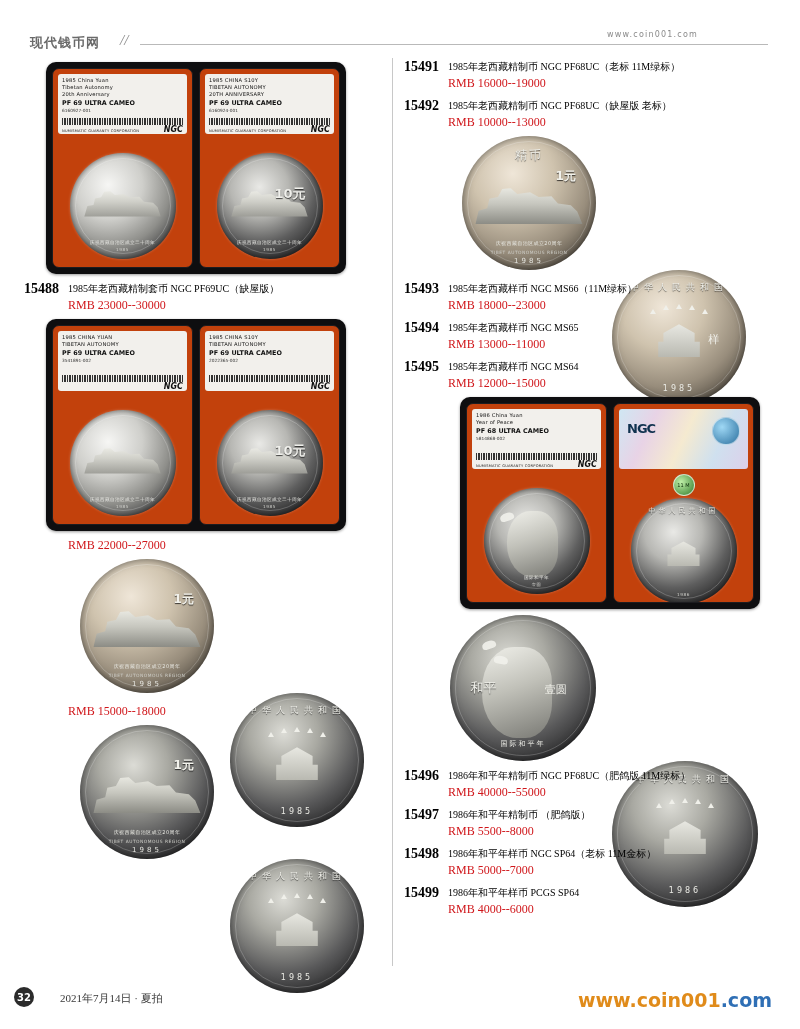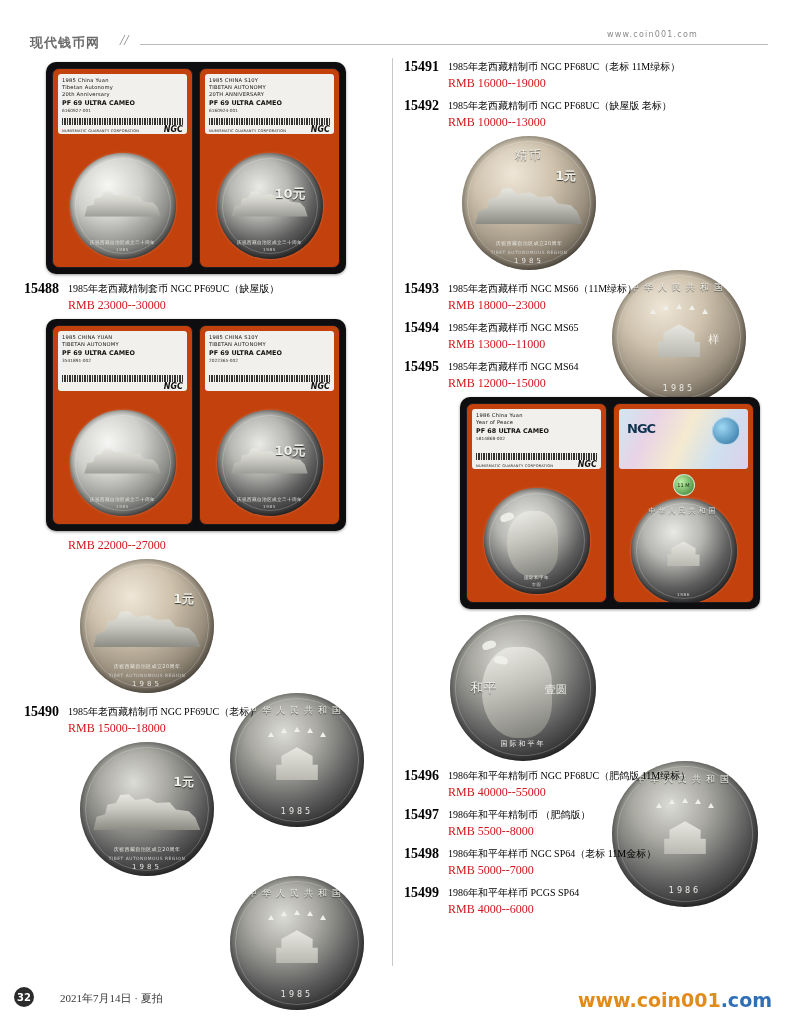--- a/index.html
+++ b/index.html
@@ -409,24 +409,20 @@
           <span class="star" style="left:26px;top:-1px"></span>
           <span class="star" style="left:39px;top:0"></span>
           <span class="star" style="left:52px;top:4px"></span>
         </div>
         <div class="emblem"></div>
         <div class="year-text">1985</div>
       </div>
     </div>
 
     <div class="entry">
-      <div class="entry-row">
-        <div class="lot-no">15490</div>
-        <div class="lot-desc">1985年老西藏精制币  NGC PF69UC（老标）</div>
-      </div>
       <div class="lot-price">RMB 15000--18000</div>
     </div>
 
     <div class="rawpair left-ind">
       <div class="rawcoin a obv dark">
         <div class="coin-circle-edge"></div>
         <div class="rev-palace"></div>
         <div class="rev-denom">1元</div>
         <div class="rev-cap">庆祝西藏自治区成立20周年</div>
         <div class="rev-cap2">TIBET AUTONOMOUS REGION</div>

